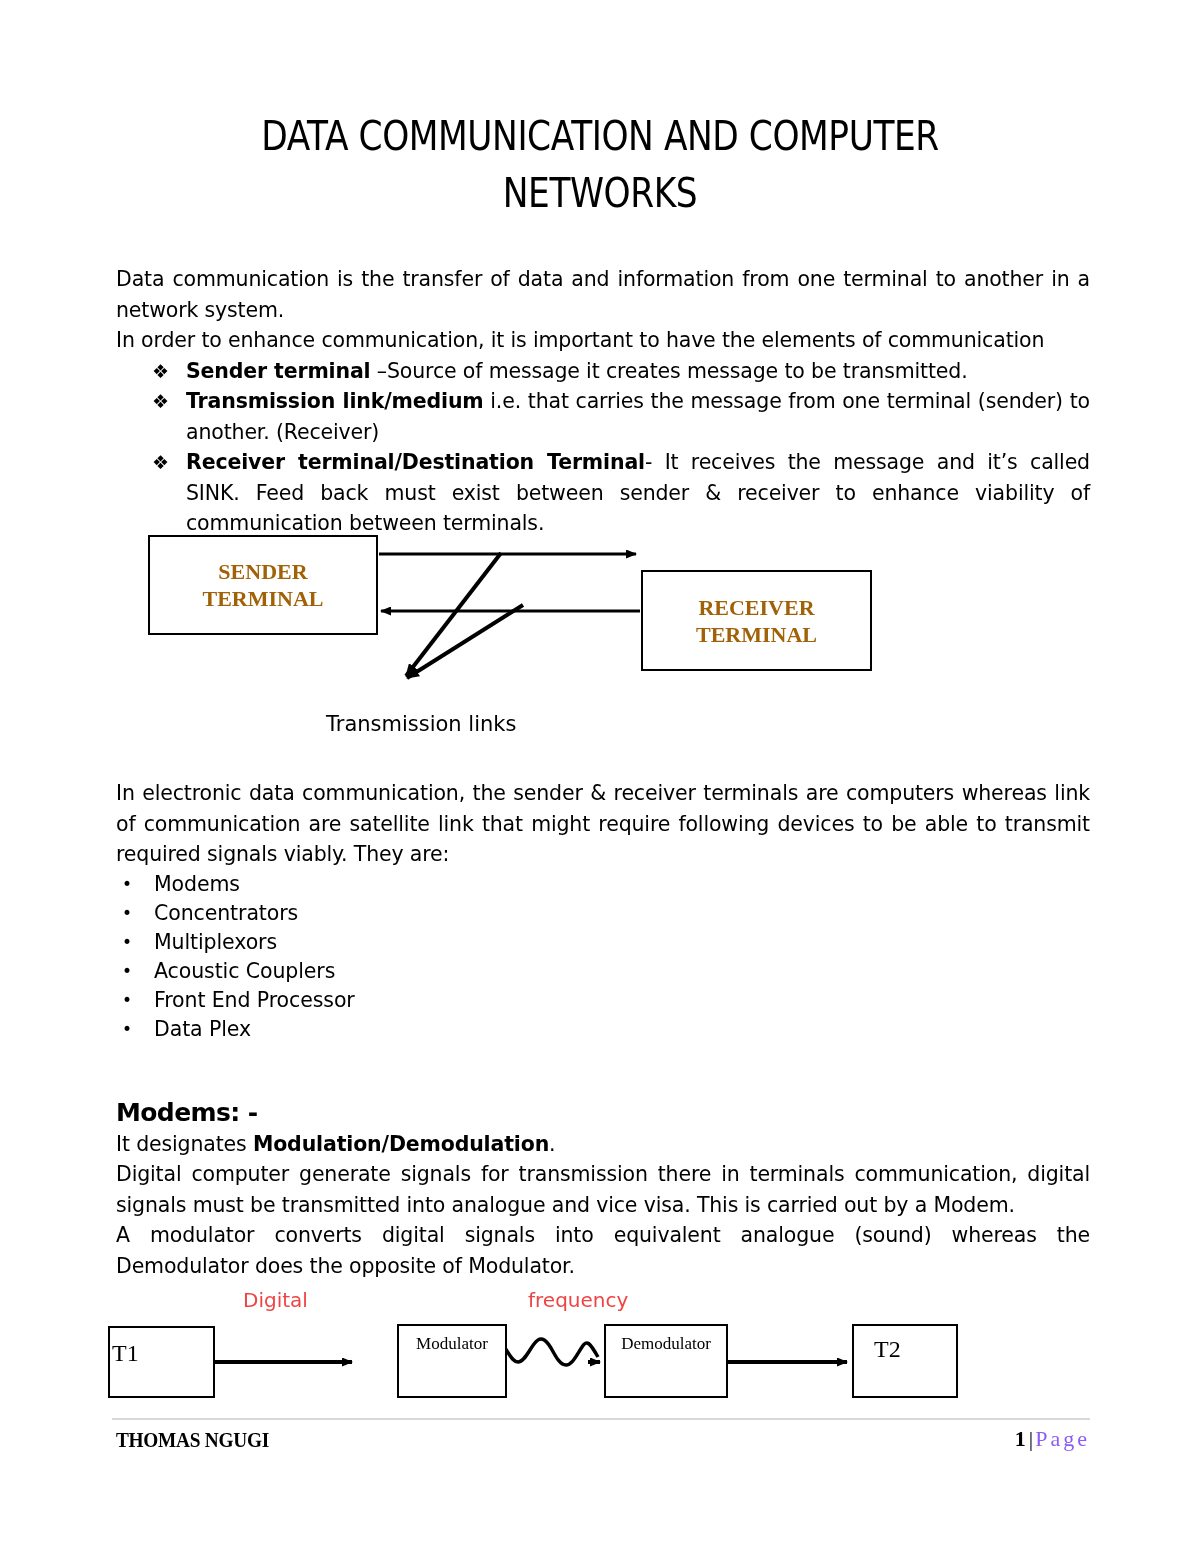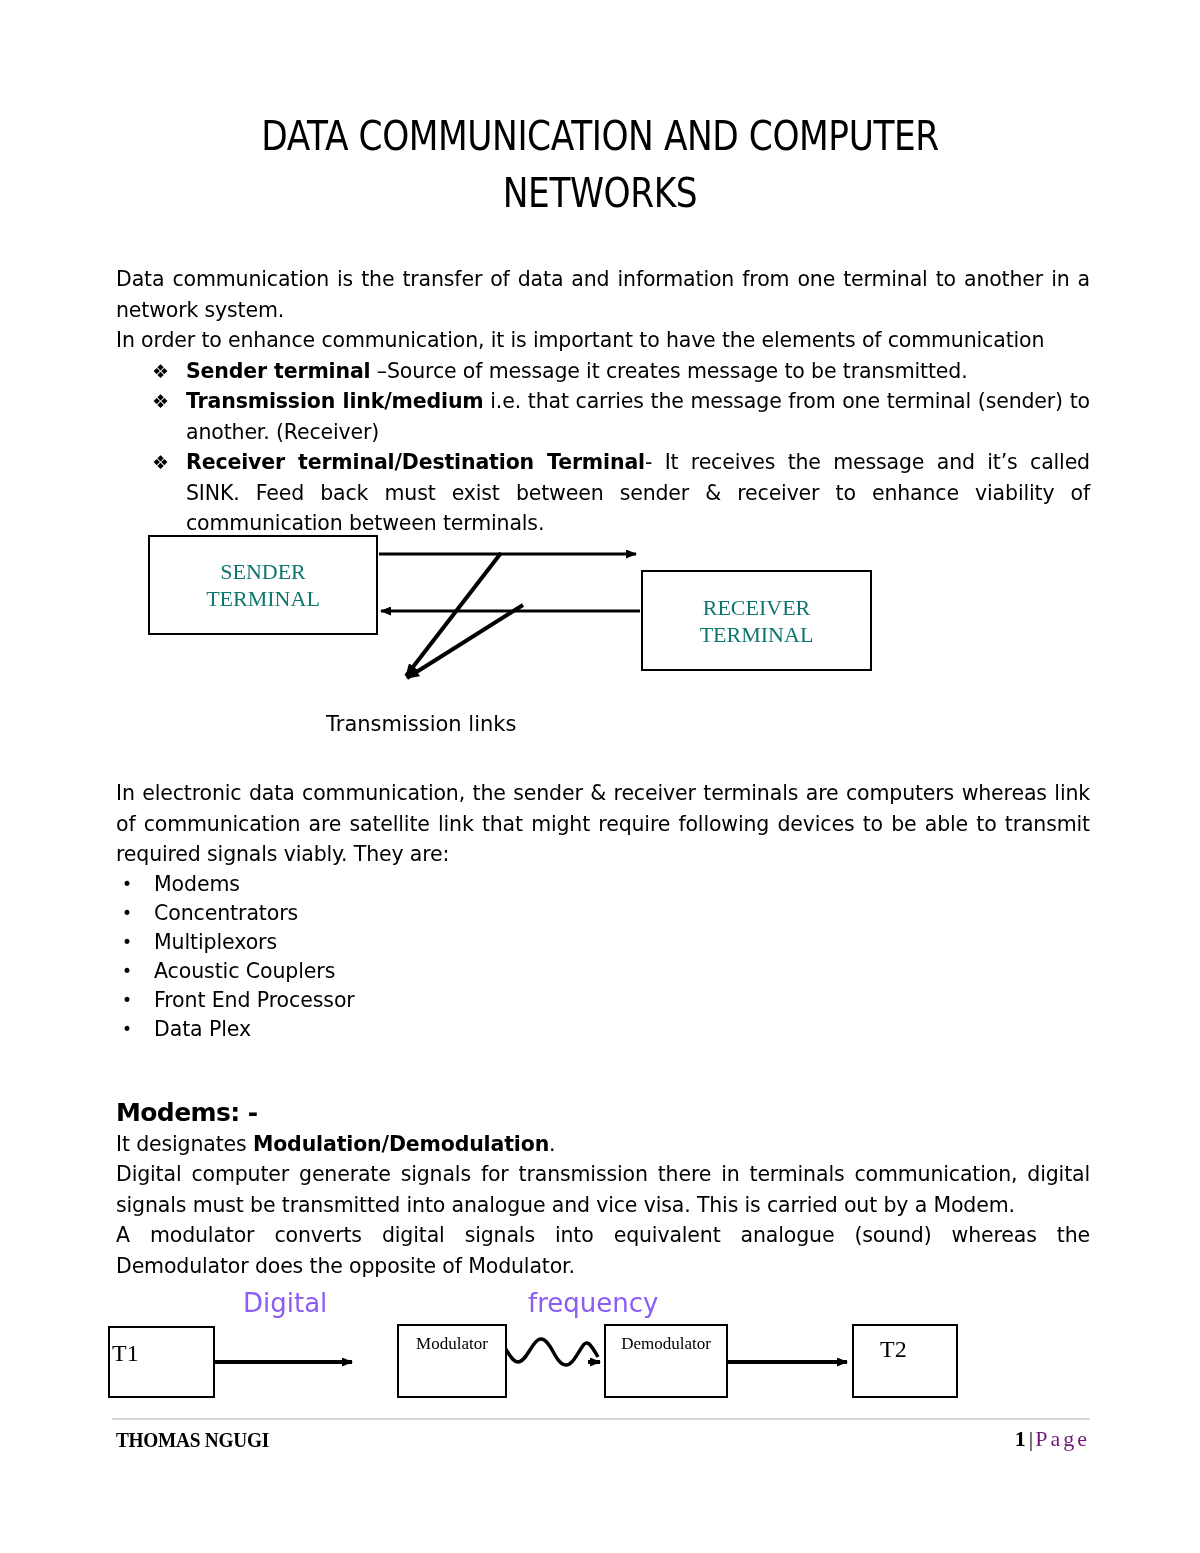--- a/index.html
+++ b/index.html
@@ -82,22 +82,23 @@
     position: absolute;
     border: 2px solid #000;
     background: #fff;
     display: flex;
     align-items: center;
     justify-content: center;
     text-align: center;
     font-family: "Liberation Serif", serif;
     font-size: 22px;
     line-height: 27px;
-    color: #0f766e;
+    color: #a16207;
     box-sizing: border-box;
+    font-weight: bold;
   }
   #box-sender  { left: 148px; top: 535px; width: 230px; height: 100px; }
   #box-receiver{ left: 641px; top: 534px; width: 231px; height: 101px; margin-top: 36px; }
 
   .translabel {
     position: absolute;
     left: 326px;
     top: 712px;
     font-family: "DejaVu Sans", sans-serif;
     font-size: 21px;
@@ -146,29 +147,29 @@
   .mbox .mlabel {
     position: absolute;
     left: 0; right: 0;
     text-align: center;
   }
   #m-t1  { left: 108px; top: 1326px; width: 107px; height: 72px; }
   #m-mod { left: 357px; top: 1324px; width: 110px; height: 74px; margin-left: 40px; }
   #m-dem { left: 604px; top: 1324px; width: 124px; height: 74px; }
   #m-t2  { left: 852px; top: 1324px; width: 106px; height: 74px; }
   #m-t1 .mlabel  { top: 12px; font-size: 24px; text-align: left; padding-left: 2px; }
-  #m-t2 .mlabel  { top: 10px; font-size: 24px; text-align: left; padding-left: 26px; }
+  #m-t2 .mlabel  { top: 10px; font-size: 24px; text-align: left; padding-left: 20px; }
   #m-mod .mlabel { top: 8px;  font-size: 17px; }
   #m-dem .mlabel { top: 8px;  font-size: 17px; }
 
   .wavelabel {
     position: absolute;
     font-family: "DejaVu Sans", sans-serif;
-    font-size: 26px;
-    color: #8b5cf6;
+    font-size: 20px;
+    color: #ef4444;
     white-space: nowrap;
   }
   #lbl-digital   { left: 243px; top: 1288px; }
   #lbl-frequency { left: 528px; top: 1288px; }
 
   
   .footer-rule {
     position: absolute;
     left: 112px;
     top: 1418px;
@@ -192,21 +193,21 @@
     position: absolute;
     right: 110px;
     top: 1426px;
     font-family: "Liberation Serif", serif;
     font-size: 22px;
     white-space: nowrap;
     color: #7f7f7f;
   }
   .footer-right .pnum { font-weight: bold; color: #000; }
   .footer-right .psep { color: #000; margin: 0 2px 0 3px; }
-  .footer-right .pword { letter-spacing: 3px; color: #701a75; text-align: right; }
+  .footer-right .pword { letter-spacing: 3px; color: #8b5cf6; text-align: right; }
 
   svg.overlay {
     position: absolute;
     left: 0; top: 0;
     width: 1200px; height: 1553px;
     pointer-events: none;
   }
 </style>
 </head>
 <body>

